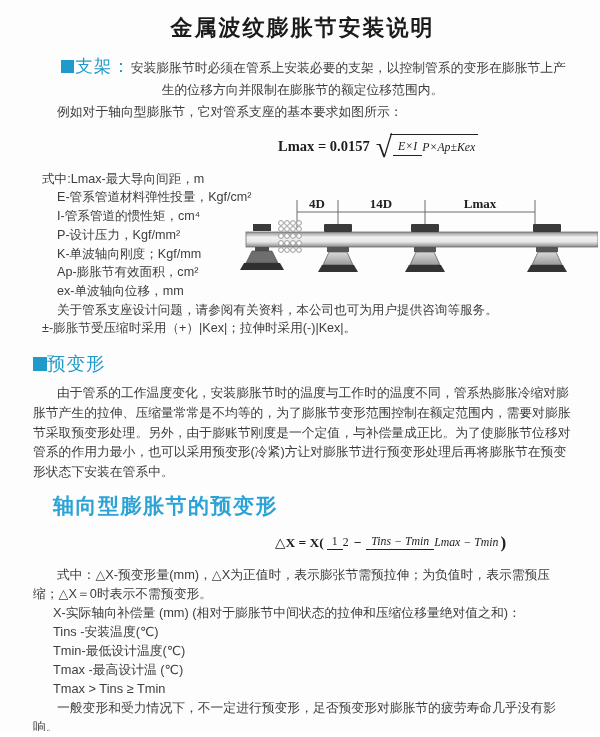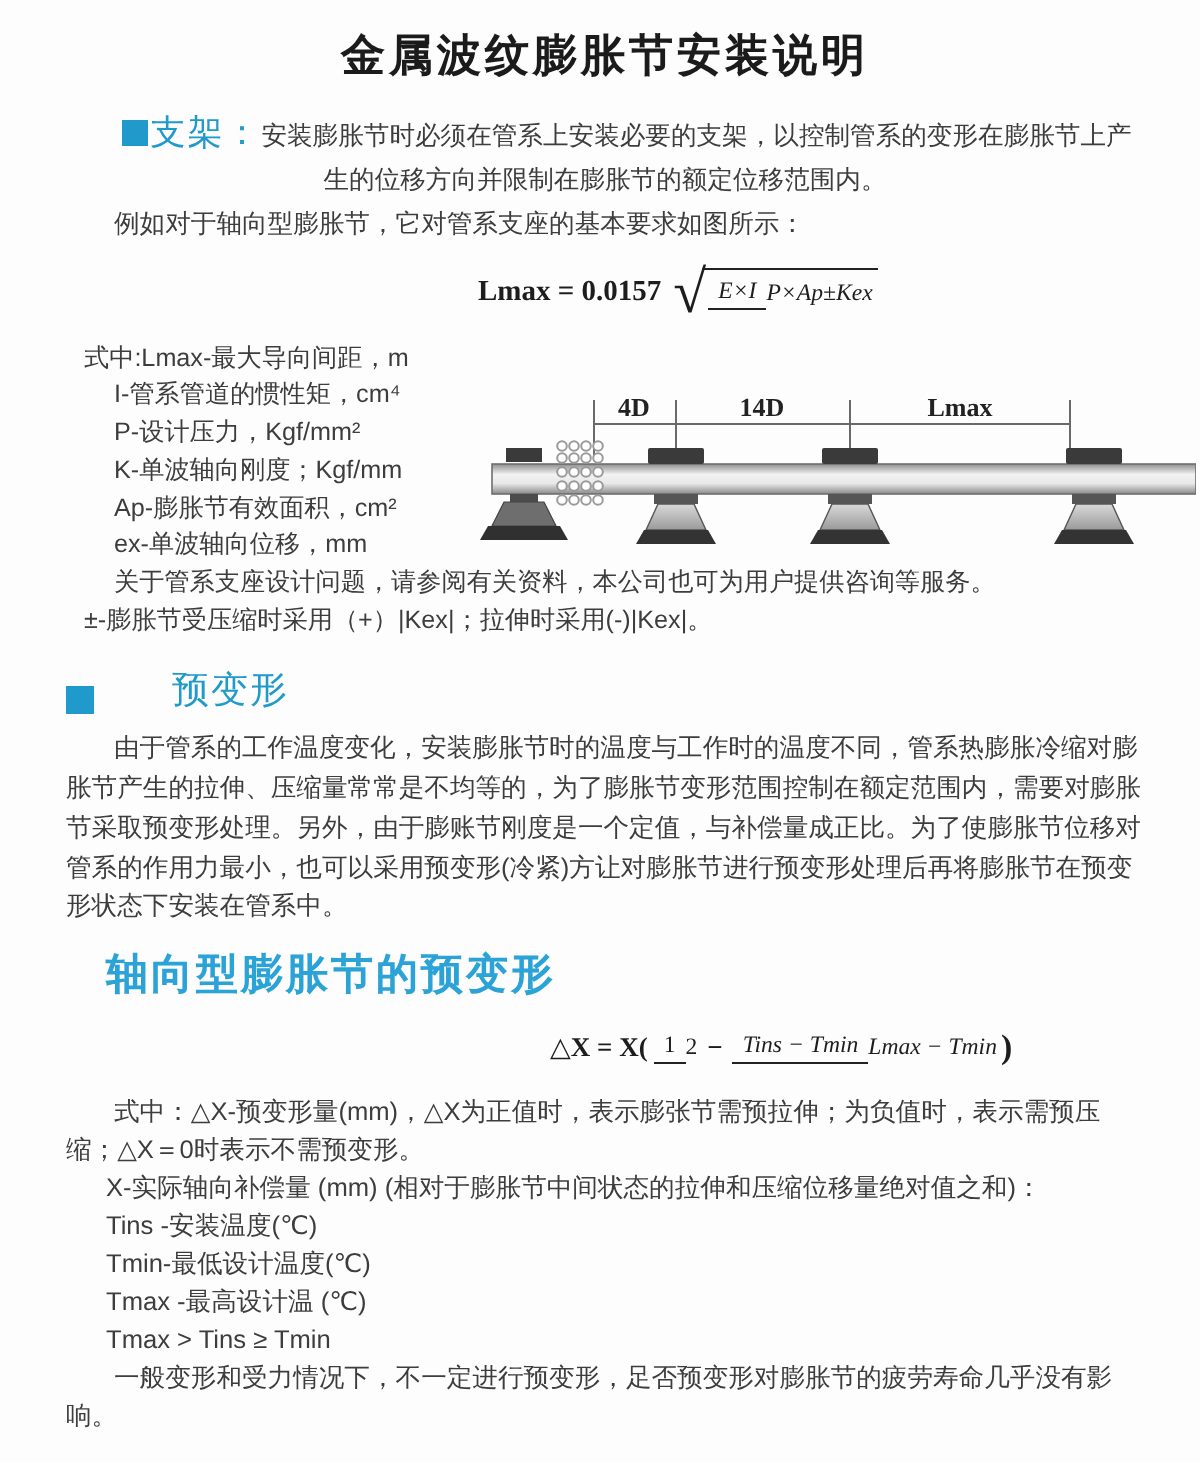--- a/index.html
+++ b/index.html
@@ -15,41 +15,41 @@
   }
   p{margin:0;}
   .body-text{font-size:12.8px;line-height:1.55;color:#3d3d3d;}
   .p-support{text-indent:22px;margin-top:6px;text-align:center;}
   .sec-head-inline{color:#1f9aca;font-size:17.5px;letter-spacing:1px;}
   .sq{display:inline-block;width:13px;height:13px;background:#1f9aca;vertical-align:-1px;margin-right:1px;}
   .p-example{text-indent:24px;margin-top:2px;}
 
   
   .formula{display:flex;align-items:center;font-family:"Liberation Serif","DejaVu Serif",serif;color:#1d1d1d;}
-  .formula .flhs{font-weight:bold;font-size:14.5px;margin-right:6px;}
+  .formula .flhs{font-weight:bold;font-size:14.5px;margin-right:6px;margin-left:39px;}
   .frac{display:inline-flex;flex-direction:row;text-align:center;vertical-align:middle;
         font-style:italic;font-size:11.8px;line-height:1.15;}
   .frac .fn{border-bottom:1px solid #222;padding:0 5px 1px;}
   .frac .fd{padding-top:1px;}
   .sqrt{display:inline-flex;align-items:flex-start;}
   .rad{font-size:30px;line-height:26px;font-style:normal;}
   .radicand{border-top:1.4px solid #222;margin-left:-2px;padding:3px 3px 0;}
   .formula-1{margin:12px 0 10px 206px;}
   .formula-2{margin:13px 0 6px 242px;font-size:13.5px;}
   .fbold{font-weight:bold;}
   .paren{font-size:17px;font-weight:bold;padding:0 2px;}
   .fgap{margin:0 5px;font-weight:bold;}
 
   
   .def{font-size:12.6px;line-height:18.7px;color:#3d3d3d;}
   .l0{margin-left:9px;}
   .l1{margin-left:24px;}
 
-  .sec2-head{margin-top:13px;display:flex;align-items:flex-end;color:#1f9aca;
-             font-size:18.5px;letter-spacing:1px;gap:39px;}
+  .sec2-head{margin-top:13px;display:flex;align-items:center;color:#1f9aca;
+             font-size:18.5px;letter-spacing:1px;}
   .sec2-head .sq{width:14px;height:14px;margin-right:0;}
   .p-predeform{margin-top:7px;text-indent:24px;line-height:1.54;}
   .h3{color:#2ba3d6;font-weight:bold;}
   .h3-axial{margin:10px 0 0 20px;font-size:21px;letter-spacing:1.5px;}
   .p-note{margin-top:12px;text-indent:24px;line-height:1.5;}
   .item{margin-left:20px;font-size:12.8px;line-height:19px;}
   .p-tail{text-indent:24px;line-height:19px;}
 
   
   .diagram{position:absolute;left:240px;top:192px;width:358px;height:102px;}
@@ -73,20 +73,21 @@
         <span class="radicand">
           <span class="frac">
             <span class="fn">E×I</span>
             <span class="fd">P×Ap±Kex</span>
           </span>
         </span>
       </span>
     </div>
 
     <div class="def l0">式中:Lmax-最大导向间距，m</div>
+    <div class="def l1">E-管系管道材料弹性投量，Kgf/cm²</div>
     <div class="def l1">I-管系管道的惯性矩，cm⁴</div>
     <div class="def l1">P-设计压力，Kgf/mm²</div>
     <div class="def l1">K-单波轴向刚度；Kgf/mm</div>
     <div class="def l1">Ap-膨胀节有效面积，cm²</div>
     <div class="def l1">ex-单波轴向位移，mm</div>
     <div class="def l1">关于管系支座设计问题，请参阅有关资料，本公司也可为用户提供咨询等服务。</div>
     <div class="def l0">±-膨胀节受压缩时采用（+）|Kex|；拉伸时采用(-)|Kex|。</div>
 
     <div class="sec2-head">
         <span class="sq"></span>

